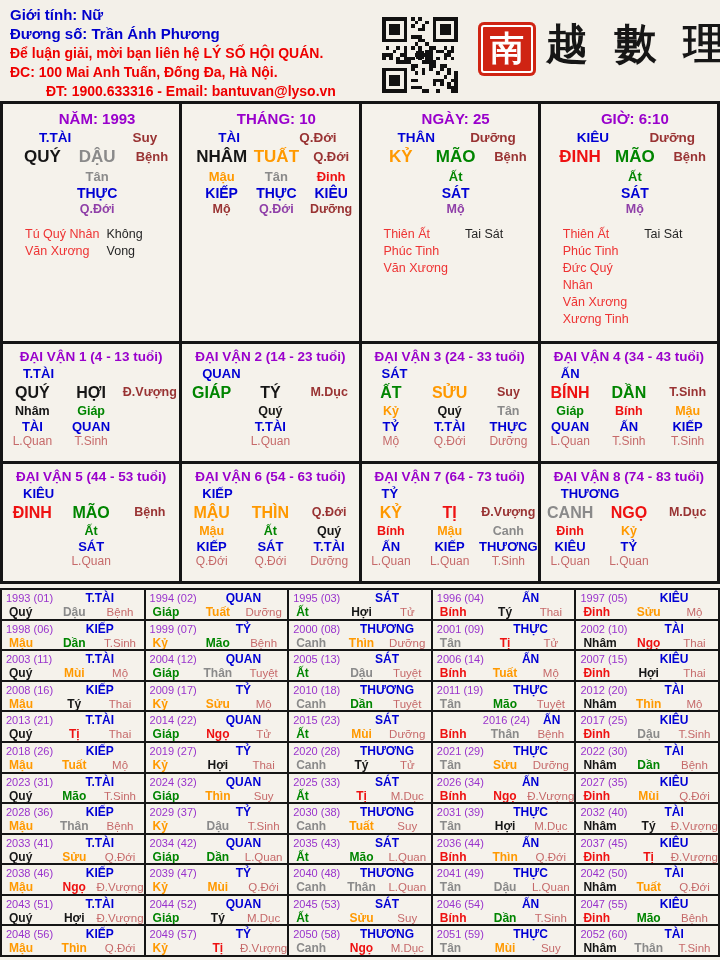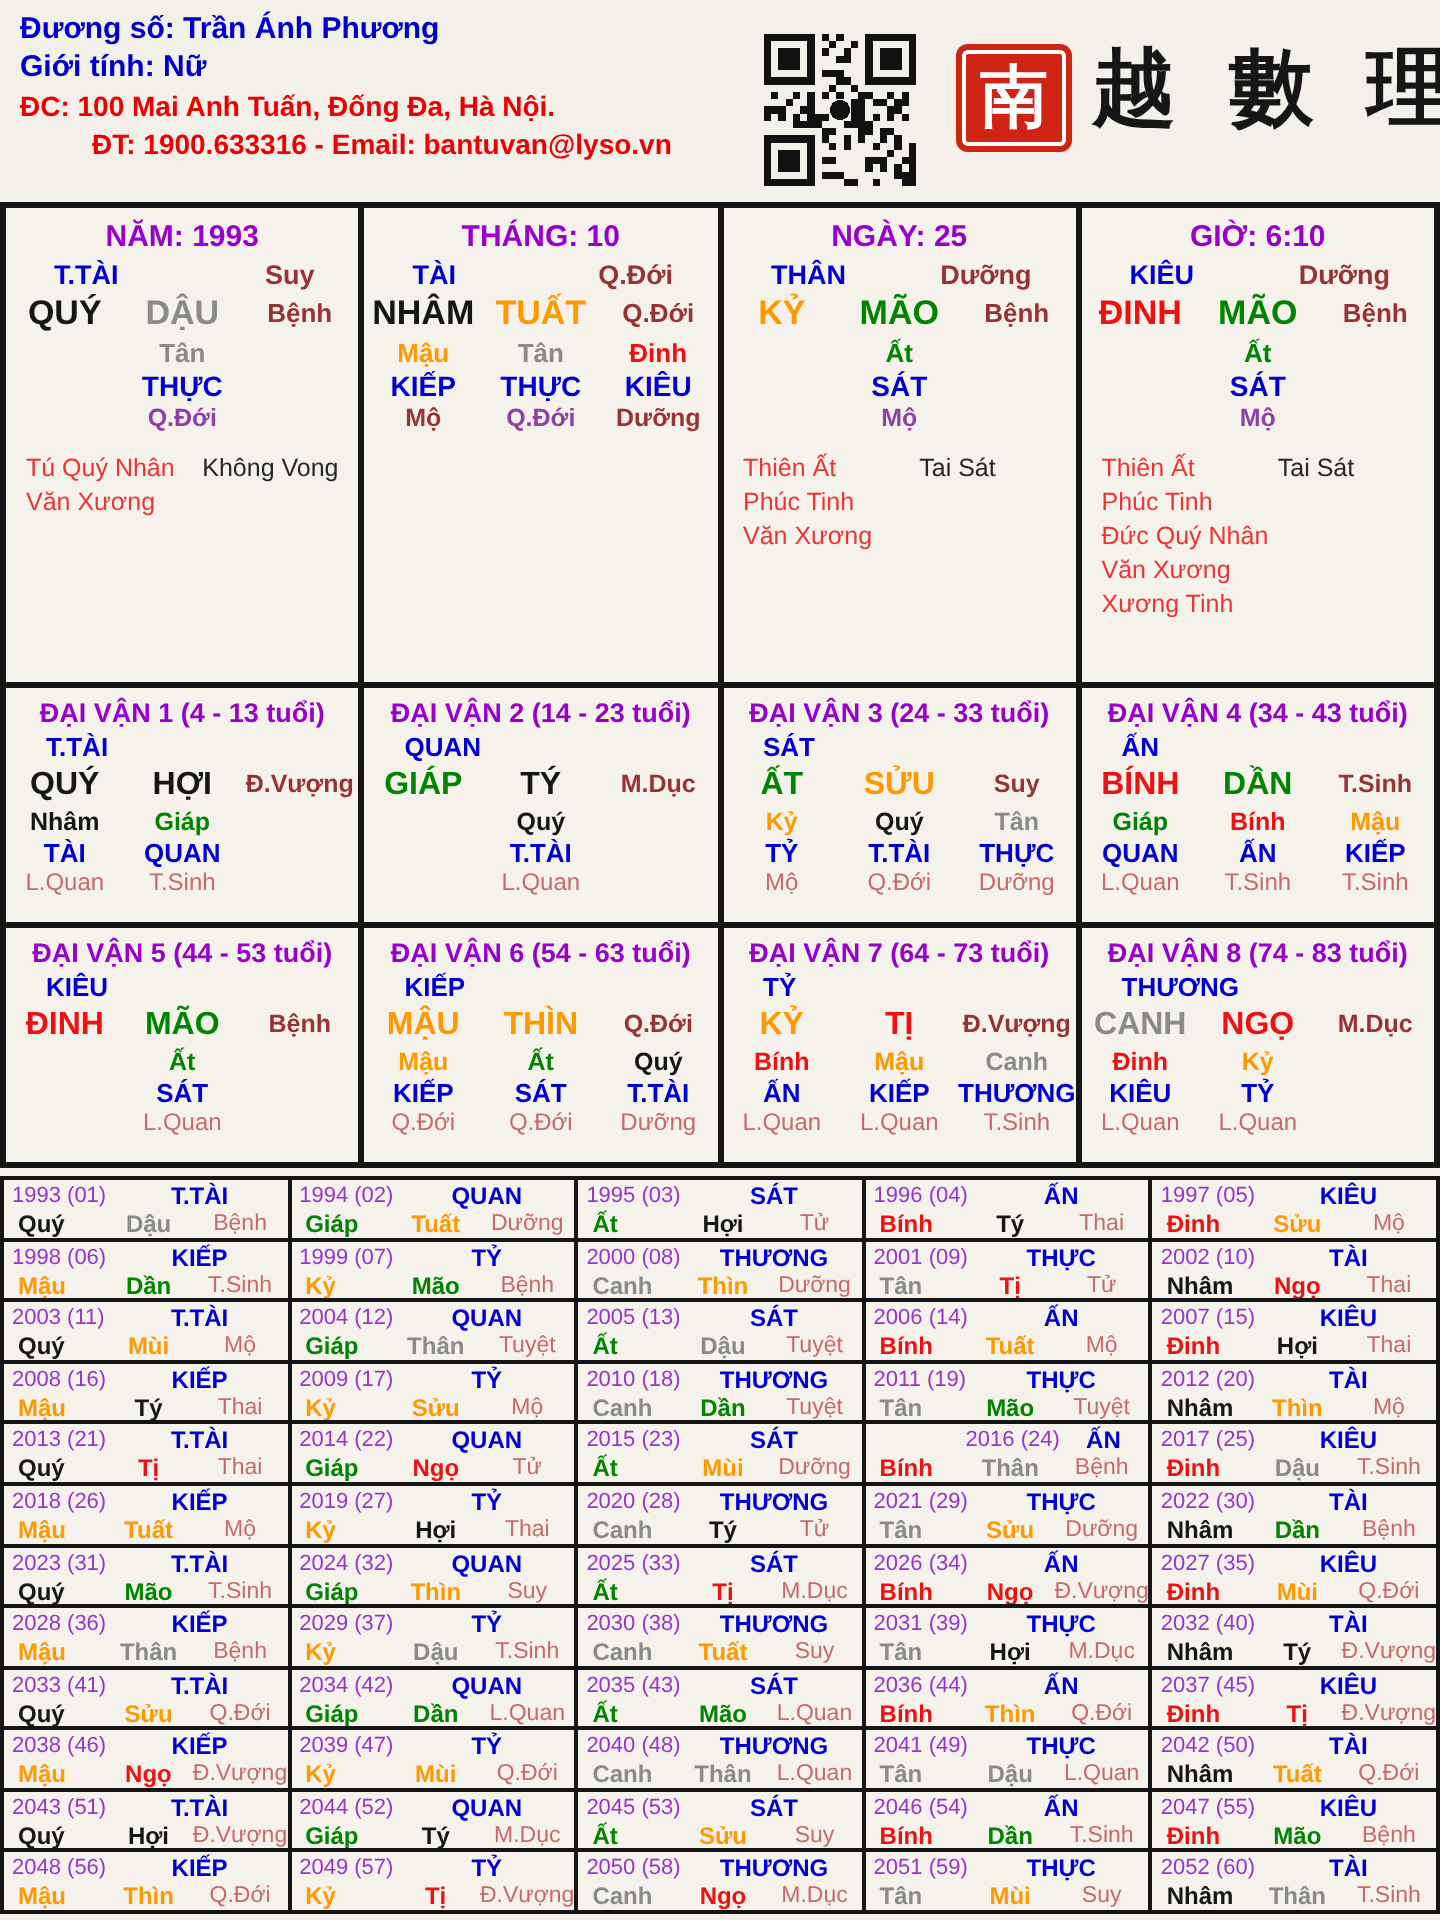--- a/index.html
+++ b/index.html
@@ -31,21 +31,21 @@
     font-size:42px;color:#161616;letter-spacing:6px;white-space:nowrap;
   }
 
   
   .pillars{
     height:240px;box-sizing:border-box;
     border:3px solid #151515;border-top:0;
     background:#151515;
     display:grid;grid-template-columns:repeat(4,1fr);gap:3px;
   }
-  .pillar{background:#f5f2eb;overflow:hidden;}
+  .pillar{background:#f5f2eb;overflow:hidden;padding-left:12px;}
   .p-title{text-align:center;font-weight:bold;font-size:15px;margin-top:6px;}
   .p-row1{display:flex;justify-content:space-between;padding:3px 22px 0 24px;font-weight:bold;font-size:13.5px;}
   .p-grid3{display:grid;grid-template-columns:1fr 1fr 1fr;text-align:center;}
   .p-stem,.p-branch{font-weight:bold;font-size:17px;line-height:24px;}
   .p-stage{font-weight:bold;font-size:13px;line-height:24px;}
   .p-hidden{margin-top:0px;}
   .p-hstem{font-weight:bold;font-size:13px;line-height:16px;}
   .p-hgod{font-weight:bold;font-size:14px;line-height:16px;}
   .p-hstage{font-weight:bold;font-size:12.5px;line-height:16px;}
   .p-stars{display:flex;margin-top:9px;padding:0 6px 0 10px;font-size:12.5px;}
@@ -86,23 +86,24 @@
   .y-branch{width:33%;text-align:center;font-weight:bold;font-size:12px;}
   .y-stage{width:35%;text-align:center;font-size:11.5px;}
 </style>
 </head>
 <body>
 
 <div class="page">
 
   <div class="header">
     <div class="hd-text">
+      <div class="hd-blue" style="color: rgb(0, 0, 204);">Giới tính:   Nữ</div>
       <div class="hd-blue" style="color: rgb(0, 0, 204);">Đương số: Trần Ánh Phương</div>
-      <div class="hd-blue" style="color: rgb(0, 0, 204);">Giới tính:   Nữ</div>
       <div class="hd-gap"></div>
+      <div class="hd-red" style="color: rgb(238, 0, 0);">Để luận giải, mời bạn liên hệ LÝ SỐ HỘI QUÁN.</div>
       <div class="hd-red" style="color: rgb(238, 0, 0);">ĐC: 100 Mai Anh Tuấn, Đống Đa, Hà Nội.</div>
       <div class="hd-red" style="color: rgb(238, 0, 0); margin-left: 36px;">ĐT: 1900.633316 - Email: bantuvan@lyso.vn</div>
     </div>
     <svg class="qr" id="qr-svg" viewBox="0 0 21 21" shape-rendering="crispEdges">
         <rect x="0" y="0" width="21" height="21" fill="#f3f0e9"></rect>
         <rect x="0" y="0" width="7" height="7" fill="#111"></rect>
         <rect x="1" y="1" width="5" height="5" fill="#f3f0e9"></rect>
         <rect x="2" y="2" width="3" height="3" fill="#111"></rect>
         <rect x="14" y="0" width="7" height="7" fill="#111"></rect>
         <rect x="15" y="1" width="5" height="5" fill="#f3f0e9"></rect>

